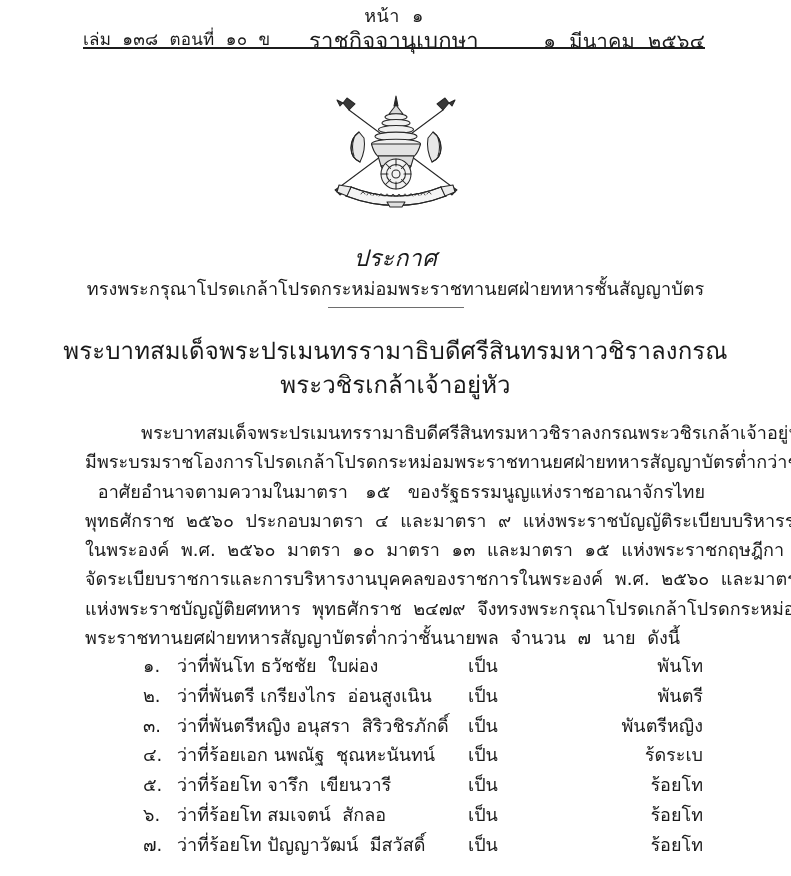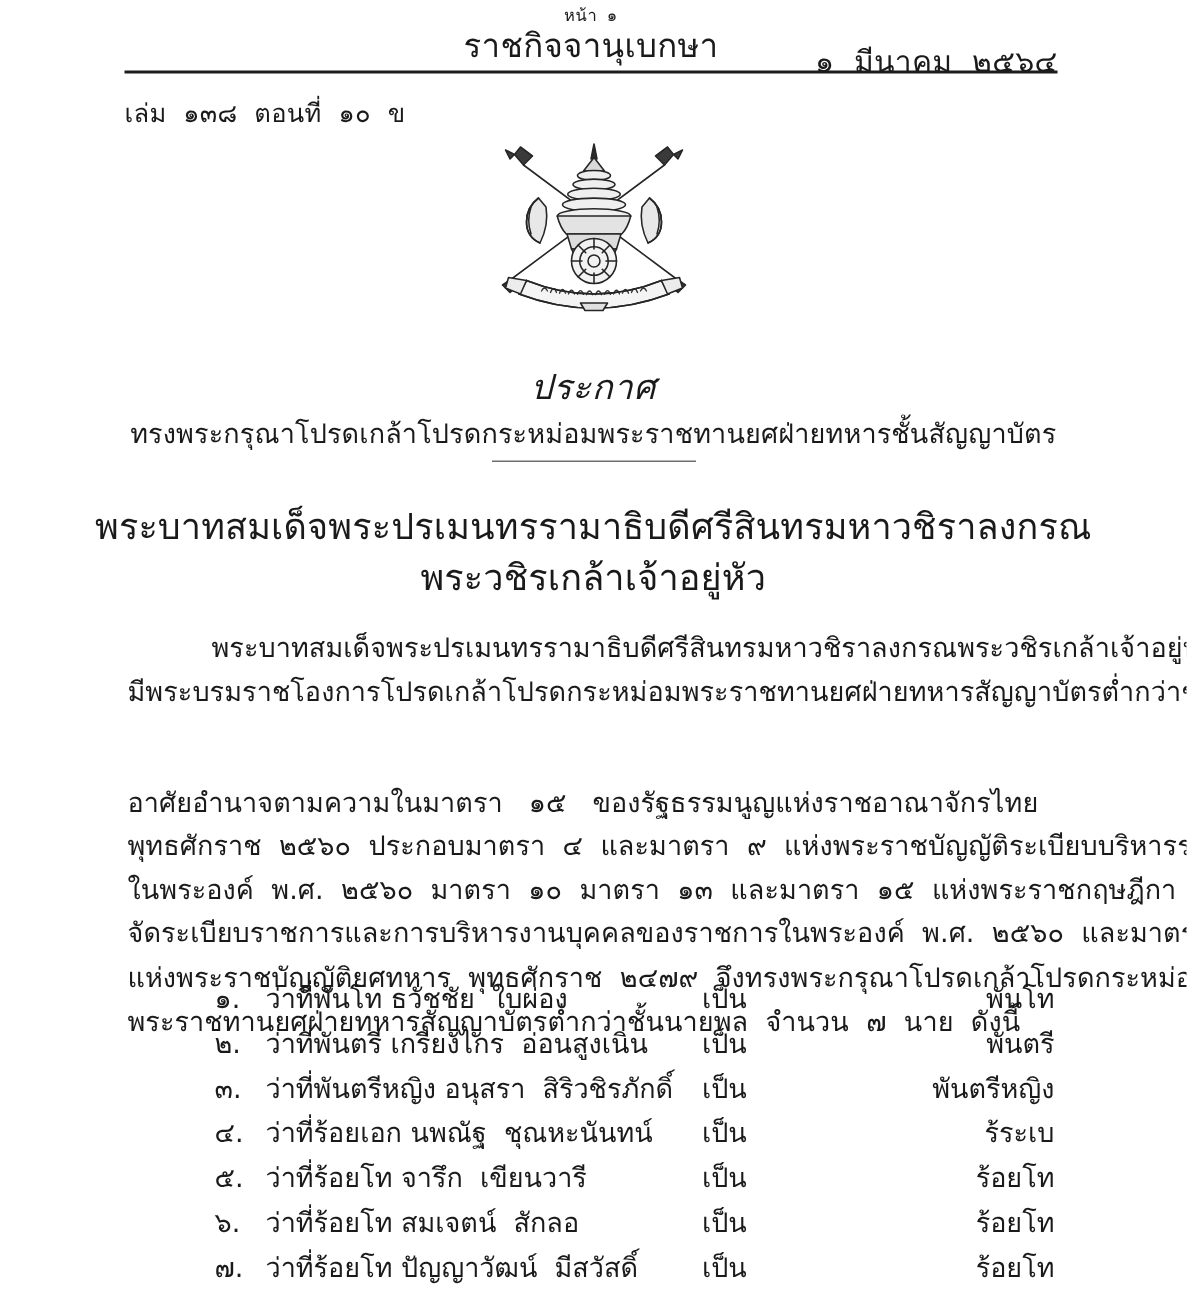--- a/index.html
+++ b/index.html
@@ -35,37 +35,35 @@
   }
   .hdr-center {
     position: absolute;
     left: 0;
     right: 0;
     top: 0;
     text-align: center;
     line-height: 1.28;
   }
   .hdr-page-line {
-    font-size: 11px;
+    font-size: 18px;
     letter-spacing: 0.4px;
     white-space: pre;
-    font-family: Liberation Serif, serif;
   }
   .hdr-title {
     font-size: 22px;
     letter-spacing: 0.2px;
   }
   .hdr-left {
     position: absolute;
     left: 0;
     top: 21px;
     font-size: 17px;
     white-space: pre;
     letter-spacing: 0.2px;
-    margin-top: 36px;
   }
   .hdr-right {
     position: absolute;
     right: 0;
     top: 21px;
     font-size: 20px;
     white-space: pre;
     letter-spacing: 0.2px;
   }
   .header-rule {
@@ -148,21 +146,21 @@
   }
   .body-line {
     display: block;
     white-space: pre;
   }
   .body-line.justify {
     display: flex;
     justify-content: space-between;
   }
   .body-line.justify > span { white-space: pre; }
-  .body-line.right  { text-align: left; margin-top: 44px; }
+  .body-line.right  { text-align: right; }
 
   
   .name-list {
     position: absolute;
     left: 143px;
     top: 651px;
     width: 560px;
     font-size: 18px;
   }
   .name-row {
@@ -315,21 +313,21 @@
     <div class="name-row">
       <span class="nr-num">๓.</span>
       <span class="nr-name">ว่าที่พันตรีหญิง อนุสรา  สิริวชิรภักดิ์</span>
       <span class="nr-conj">เป็น</span>
       <span class="nr-rank">พันตรีหญิง</span>
     </div>
     <div class="name-row">
       <span class="nr-num">๔.</span>
       <span class="nr-name">ว่าที่ร้อยเอก นพณัฐ  ชุณหะนันทน์</span>
       <span class="nr-conj">เป็น</span>
-      <span class="nr-rank">ร้ระเบ</span>
+      <span class="nr-rank">ร้ดระเบ</span>
     </div>
     <div class="name-row">
       <span class="nr-num">๕.</span>
       <span class="nr-name">ว่าที่ร้อยโท จารึก  เขียนวารี</span>
       <span class="nr-conj">เป็น</span>
       <span class="nr-rank">ร้อยโท</span>
     </div>
     <div class="name-row">
       <span class="nr-num">๖.</span>
       <span class="nr-name">ว่าที่ร้อยโท สมเจตน์  สักลอ</span>

